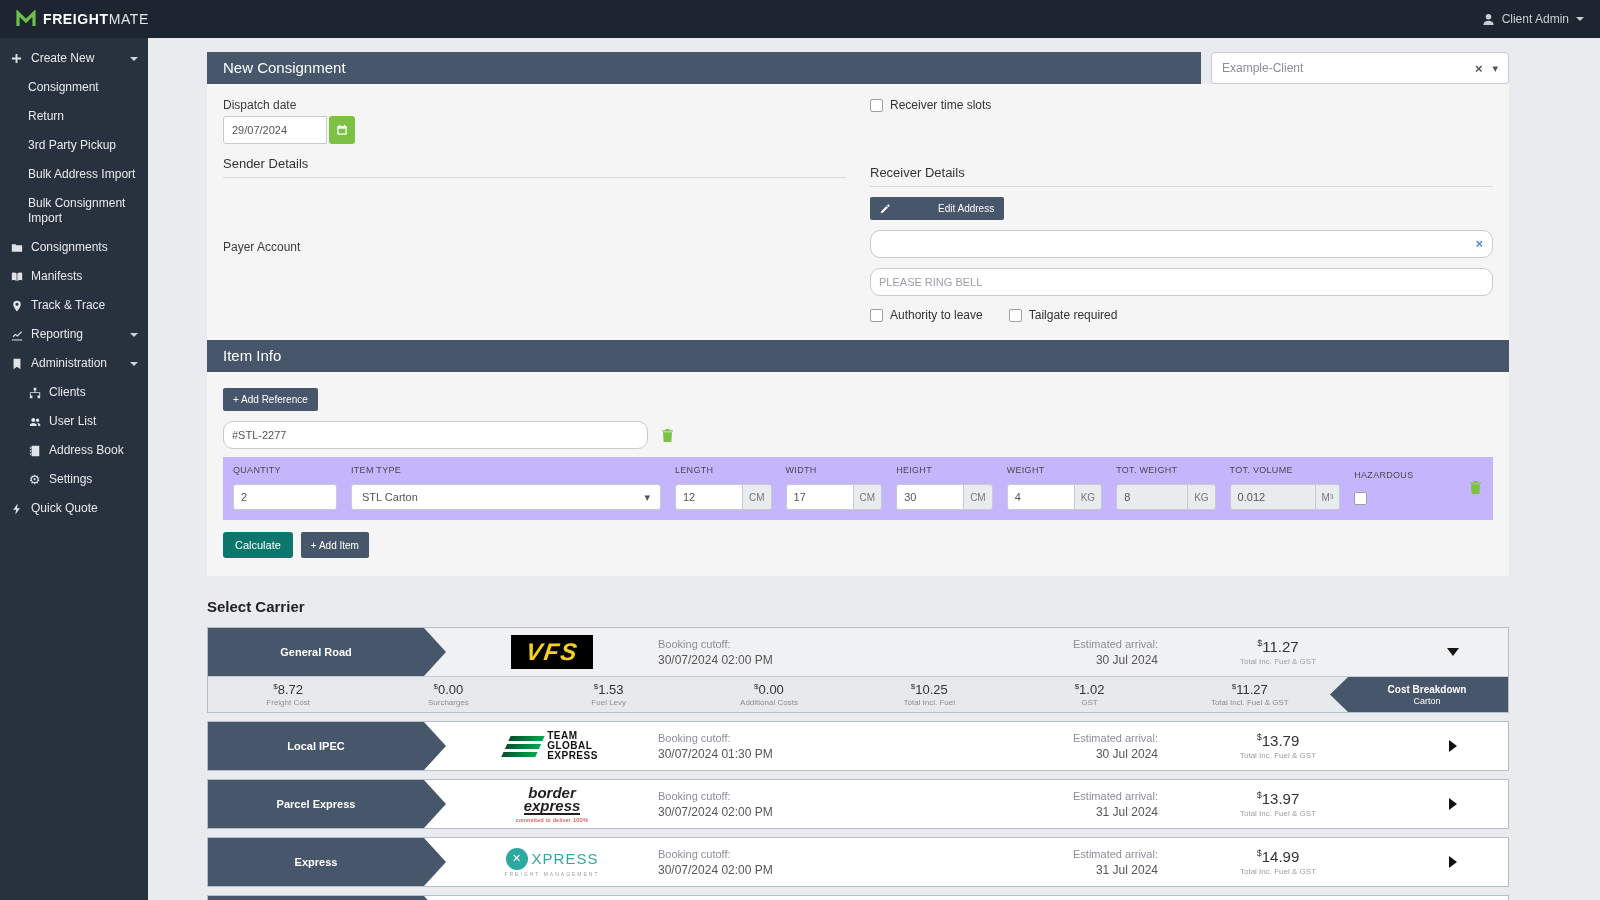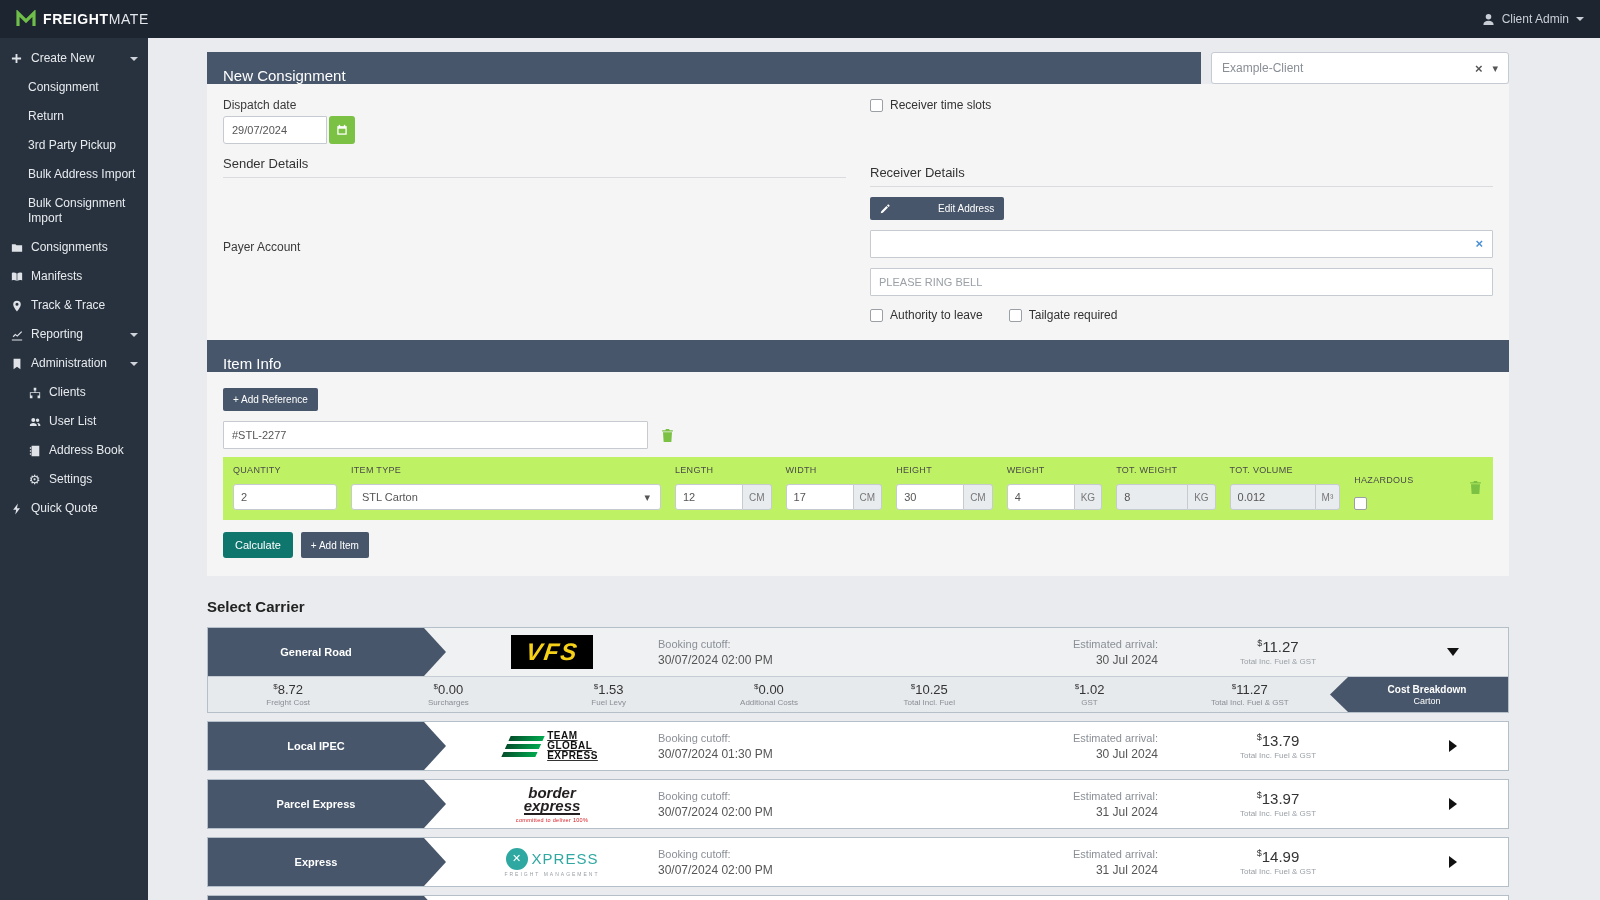--- a/index.html
+++ b/index.html
@@ -23,35 +23,35 @@
   .side-item svg{fill:#dfe3e8;}
   .side-sub{padding-left:28px;}
   .side-sub2{padding-left:28px;}
   .caret-right{margin-left:auto;width:0;height:0;border-left:4px solid transparent;border-right:4px solid transparent;border-top:4px solid #cfd4da;}
 
   .content{flex:1;padding:14px 0 0 59px;overflow:hidden;}
   .container{width:1302px;}
 
   
   .header-row{display:flex;gap:10px;align-items:stretch;}
-  .panel-header{background:#47566a;color:#fff;font-size:15px;height:32px;line-height:32px;padding:8px 16px;}
+  .panel-header{background:#47566a;color:#fff;font-size:15px;height:32px;line-height:32px;padding:0 16px;}
   .header-row .panel-header{flex:1;}
   .client-select{width:298px;background:#fff;border:1px solid #c6cbd1;border-radius:3px;display:flex;align-items:center;padding:0 10px;font-size:12px;color:#8a8f96;cursor:pointer;}
   .client-select .txt{flex:1;}
   .xmark{color:#555;font-size:13px;font-weight:bold;line-height:1;}
   .xmark::before{content:"×";}
   .chev{font-size:11px;color:#555;line-height:1;margin-left:10px;}
   .chev::before{content:"▾";}
 
   
   .panel-body{background:#f5f5f6;padding:14px 16px 18px;}
   .cols{display:flex;gap:24px;}
   .col{flex:1;min-width:0;}
   .lbl{font-size:12px;color:#3a3a3a;display:block;margin-bottom:4px;}
-  input.txt-input{height:28px;border:1px solid #c6cbd1;border-radius:1px;background:#fff;font-size:11px;color:#555;padding:0 8px;font-family:inherit;width:100%;}
+  input.txt-input{height:28px;border:1px solid #c6cbd1;border-radius:10px;background:#fff;font-size:11px;color:#555;padding:0 8px;font-family:inherit;width:100%;}
   input.txt-input::placeholder{color:#9aa0a6;}
   .date-group{display:flex;gap:2px;align-items:stretch;width:132px;}
   .date-group input{width:104px;border-radius:3px 0 0 3px;}
   .date-btn{width:26px;background:#7bc143;border:none;border-radius:3px;display:flex;align-items:center;justify-content:center;cursor:pointer;}
   .section-title{font-size:13px;color:#333;margin-top:12px;padding-bottom:6px;border-bottom:1px solid #d9dbde;}
   .payer-label{margin-top:62px;}
   .select-box{height:28px;border:1px solid #c6cbd1;border-radius:3px;background:#fff;display:flex;align-items:center;justify-content:space-between;padding:0 10px;font-size:11px;color:#555;cursor:pointer;}
   .cb-row{display:flex;align-items:center;gap:7px;font-size:12px;color:#333;}
   .cb{width:13px;height:13px;border:1px solid #9aa0a6;background:#fff;border-radius:2px;flex:none;cursor:pointer;}
   .receiver-section{margin-top:53px;}
@@ -62,21 +62,21 @@
   .input-x .blue-x::before{content:"×";}
   .instr-input{margin-top:10px;}
   .cb-inline{display:flex;gap:26px;margin-top:12px;}
 
   
   .addref{margin:2px 0 8px;}
   .ref-row{display:flex;align-items:center;gap:12px;margin-top:2px;}
   .ref-row input{width:425px;}
   .trash{color:#7bc143;cursor:pointer;display:inline-flex;}
   .trash svg{fill:#7bc143;}
-  .item-row{background:#bef264;padding:8px 10px 10px;margin-top:8px;display:flex;gap:14px;align-items:flex-end;}
+  .item-row{background:#c4b5fd;padding:8px 10px 10px;margin-top:8px;display:flex;gap:14px;align-items:center;}
   .field{display:flex;flex-direction:column;}
   .field-label{font-size:9px;color:#4a4a4a;letter-spacing:.3px;margin-bottom:9px;white-space:nowrap;}
   .ctrl{display:flex;}
   .item-row input{height:26px;border:1px solid #c6cbd1;border-radius:3px;background:#fff;font-size:11px;color:#555;padding:0 7px;font-family:inherit;}
   .item-row .select-box{height:26px;width:310px;}
   .qty-input{width:104px;}
   .dim-input{width:68px;border-radius:3px 0 0 3px !important;}
   .addon{height:26px;background:#e9ecef;border:1px solid #c6cbd1;border-left:none;border-radius:0 3px 3px 0;font-size:10px;color:#777;display:flex;align-items:center;padding:0 6px;}
   .ro{background:#e9ecef !important;}
   .tw-input{width:72px;border-radius:3px 0 0 3px !important;}
@@ -110,21 +110,21 @@
   .bd-value{font-size:13px;color:#333;}
   .bd-value .cur{font-size:8px;vertical-align:5px;}
   .bd-label{font-size:8px;color:#8a8f96;margin-top:1px;}
   .bd-banner{width:178px;flex:none;background:#47566a;color:#fff;display:flex;flex-direction:column;align-items:center;justify-content:center;padding-left:16px;clip-path:polygon(0 50%,18px 0,100% 0,100% 100%,18px 100%);}
   .bd-title{font-size:10px;font-weight:bold;}
   .bd-sub{font-size:9px;margin-top:1px;}
 
   
   .logo-vfs{width:82px;height:34px;background:#000;display:flex;align-items:center;justify-content:center;}
   .logo-vfs span{color:#f7d117;font-style:italic;font-weight:bold;font-size:24px;letter-spacing:2px;transform:skewX(-8deg);}
-  .logo-tge{display:flex;align-items:center;gap:7px;text-decoration:underline;}
+  .logo-tge{display:flex;align-items:center;gap:7px;}
   .tge-stripes{display:flex;flex-direction:column;gap:3px;transform:skewX(-24deg);}
   .tge-stripes i{display:block;width:34px;height:5px;background:linear-gradient(90deg,#054f2b,#00a94f);}
   .tge-text{display:flex;flex-direction:column;}
   .tge-text span{font-size:10px;font-weight:bold;color:#111;line-height:10px;letter-spacing:.5px;}
   .logo-border{display:flex;flex-direction:column;align-items:center;}
   .logo-border .b1{font-size:15px;font-weight:bold;font-style:italic;color:#231f20;line-height:13px;}
   .logo-border .b2{font-size:15px;font-weight:bold;font-style:italic;color:#231f20;line-height:14px;border-bottom:2px solid #231f20;}
   .logo-border .b3{font-size:5.5px;color:#d71920;margin-top:2px;letter-spacing:.3px;}
   .logo-xpress{display:flex;flex-direction:column;align-items:center;}
   .xp-row{display:flex;align-items:center;gap:4px;}

